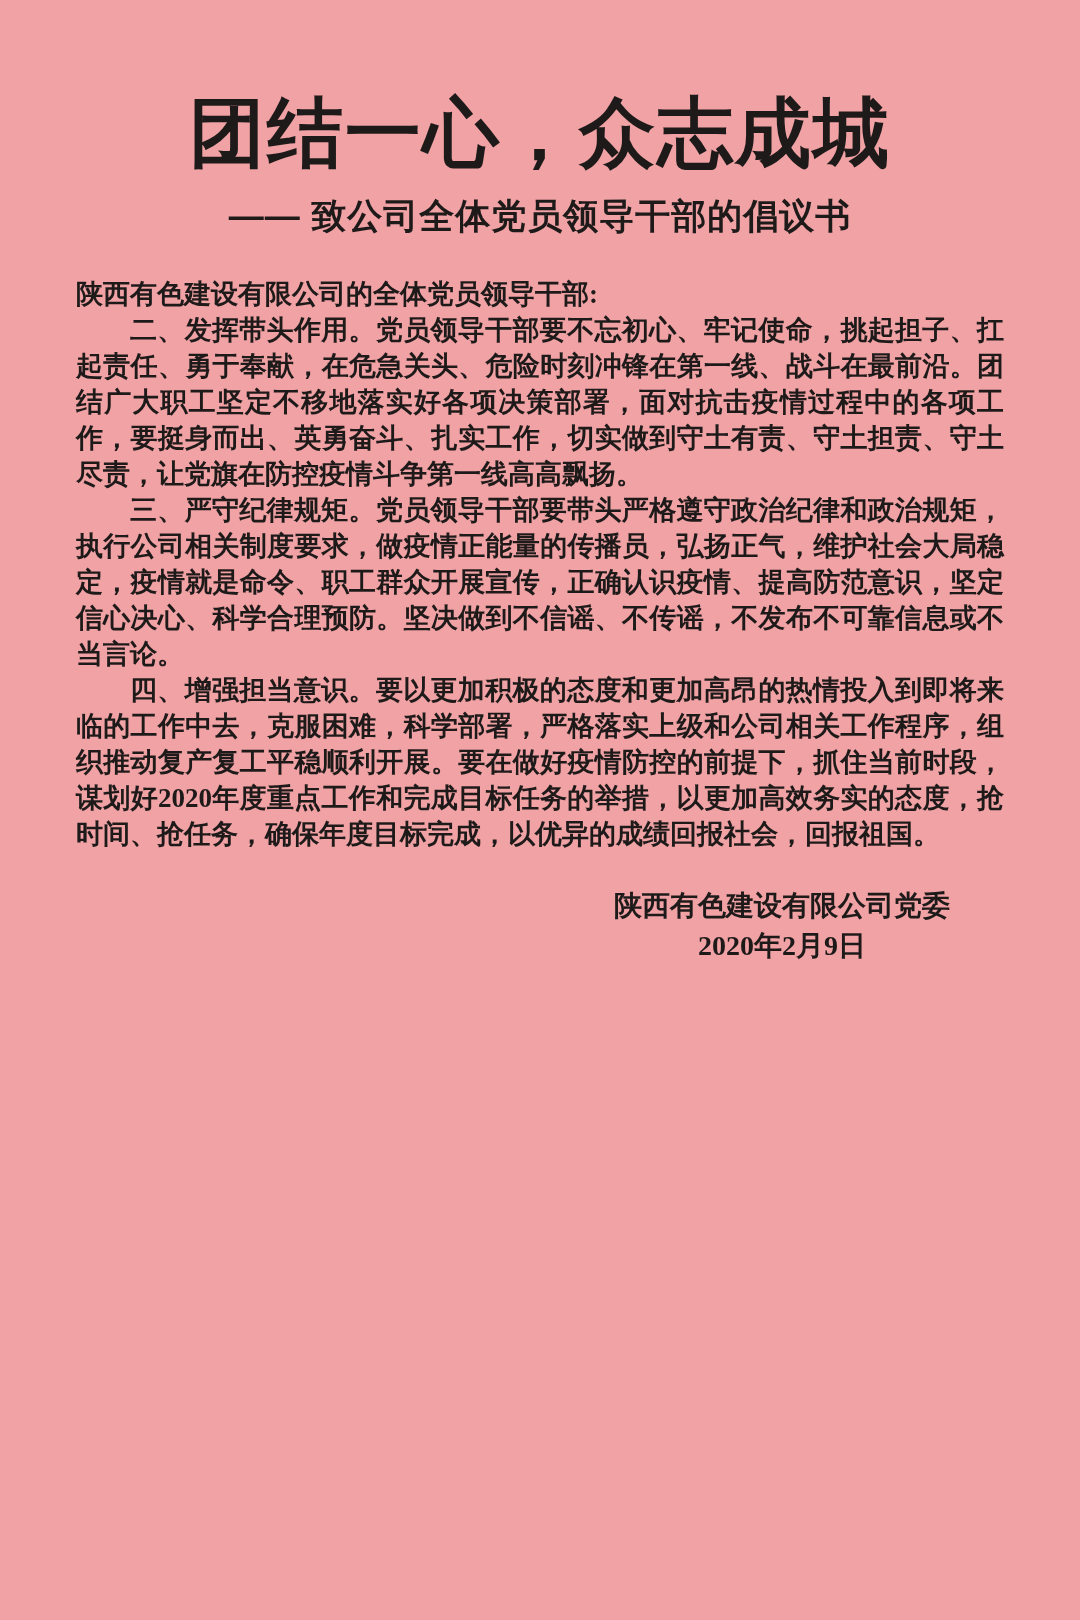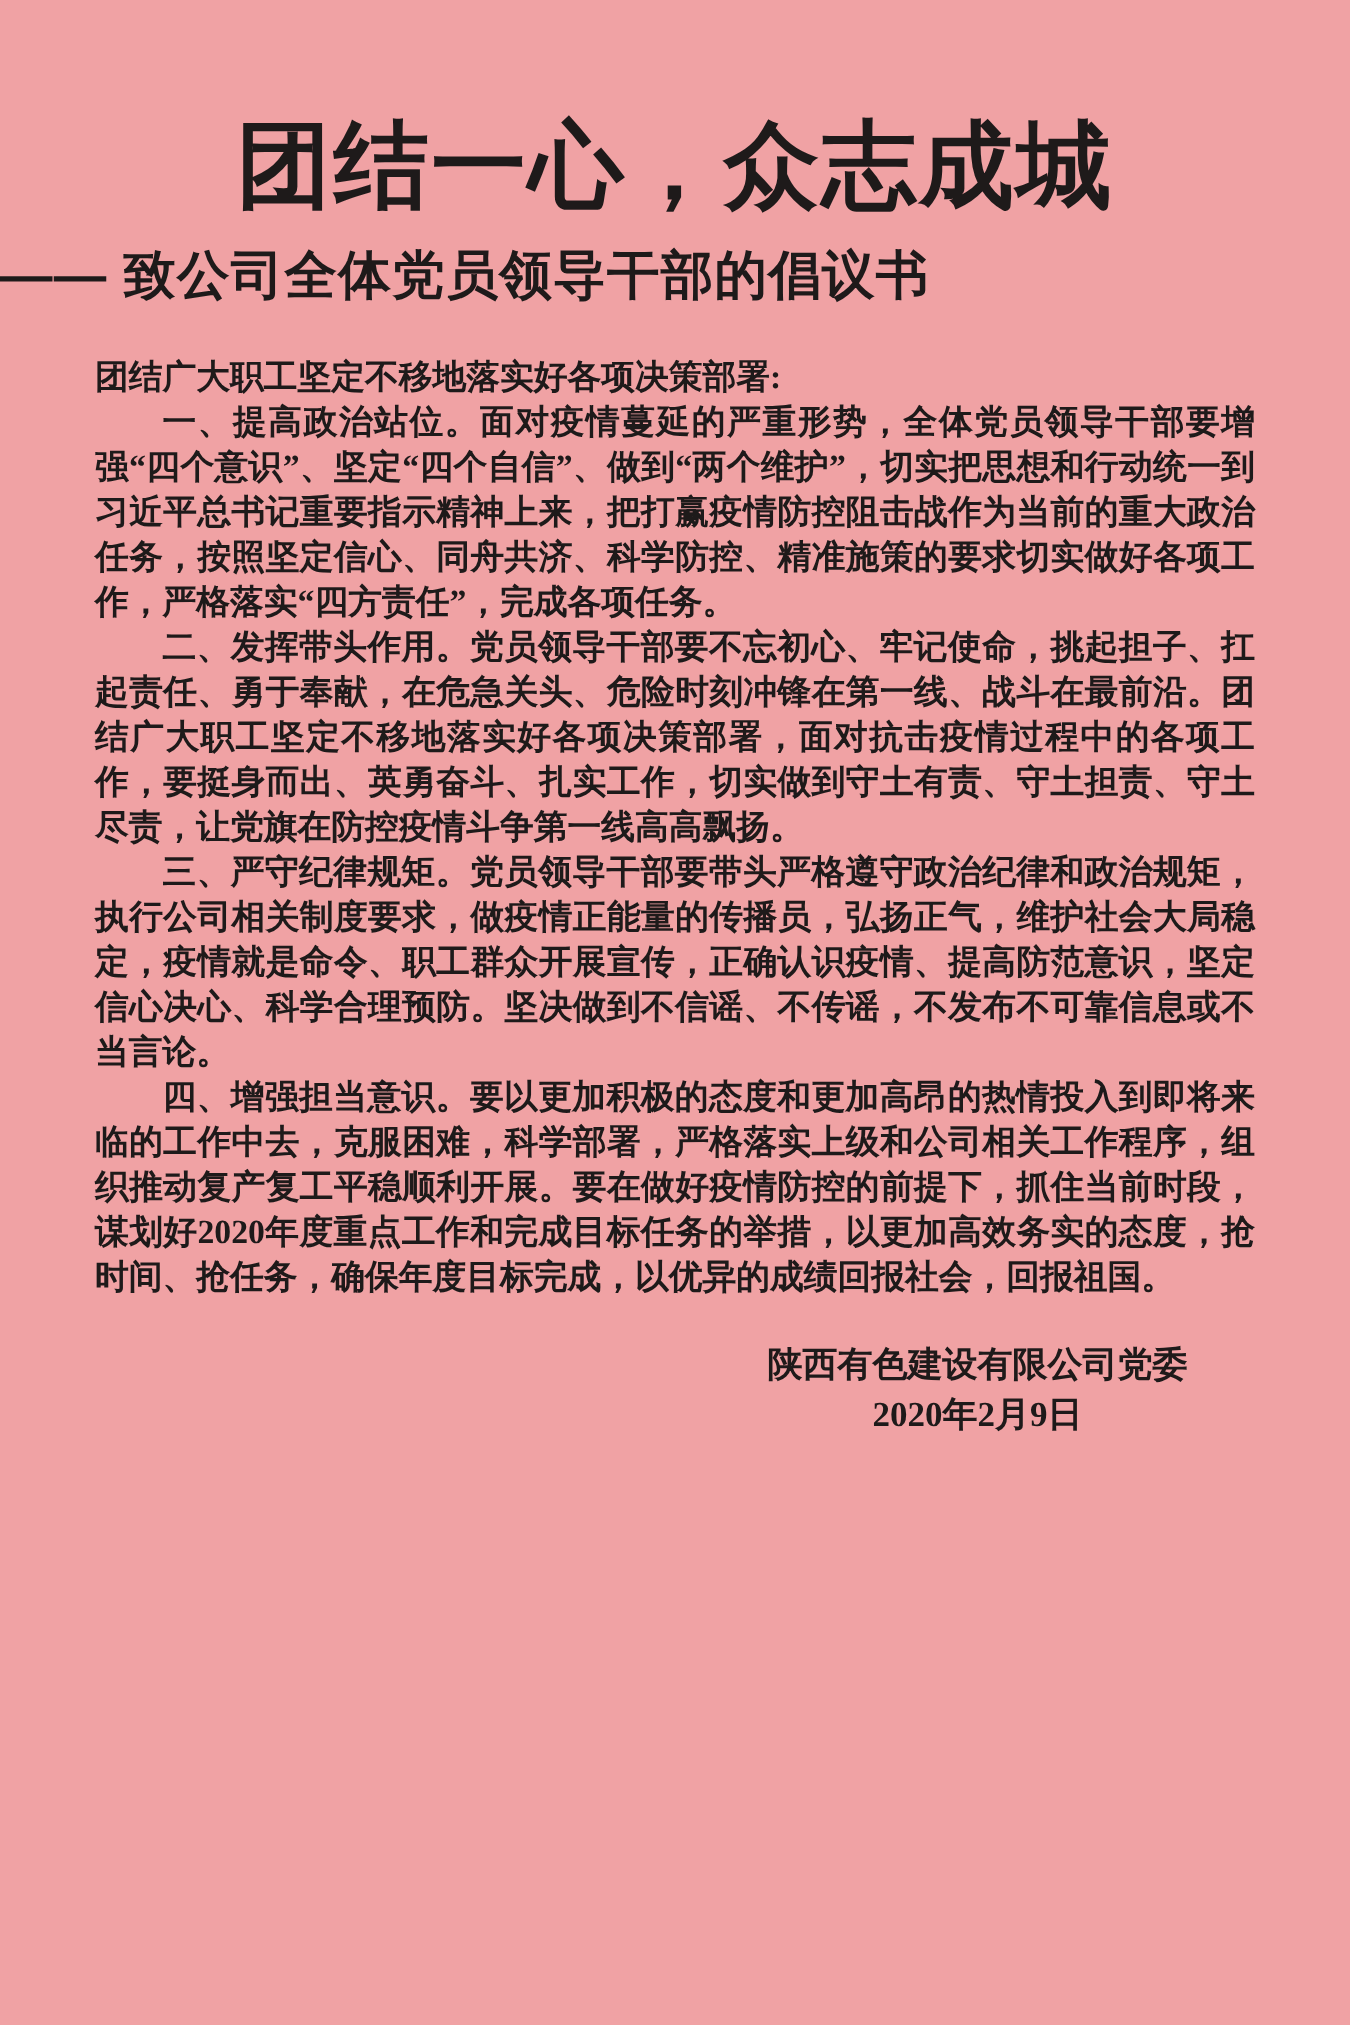--- a/index.html
+++ b/index.html
@@ -23,24 +23,24 @@
     margin: 11px;
     text-align: center;
     font-family: "Liberation Sans", "DejaVu Sans", sans-serif;
     font-weight: 900;
     font-size: 76px;
     line-height: 1.0;
     letter-spacing: 2px;
   }
   .doc-subtitle {
     margin: 26px 0 0 0;
-    text-align: left;
+    text-align: center;
     font-family: "Liberation Sans", "DejaVu Sans", sans-serif;
     font-weight: 900;
-    font-size: 42px;
+    font-size: 35px;
     line-height: 1.1;
     letter-spacing: 1px;
   }
   .doc-body {
     width: 928px;
     margin: 40px auto 0 auto;
     font-size: 27px;
     line-height: 36px;
     font-weight: 700;
     text-align: justify;
@@ -67,22 +67,21 @@
 </head>
 <body style="background: rgb(240, 162, 164); color: rgb(30, 26, 26);">
 
 <div class="page">
 
   <h1 class="doc-title">团结一心，众志成城</h1>
 
   <h2 class="doc-subtitle">—— 致公司全体党员领导干部的倡议书</h2>
 
   <div class="doc-body">
-    <p class="salutation">团结广大职工坚定不移地落实好各项决策部署:</p>
-    <p class="para">一、提高政治站位。面对疫情蔓延的严重形势，全体党员领导干部要增强“四个意识”、坚定“四个自信”、做到“两个维护”，切实把思想和行动统一到习近平总书记重要指示精神上来，把打赢疫情防控阻击战作为当前的重大政治任务，按照坚定信心、同舟共济、科学防控、精准施策的要求切实做好各项工作，严格落实“四方责任”，完成各项任务。</p>
+    <p class="salutation">陕西有色建设有限公司的全体党员领导干部:</p>
     <p class="para">二、发挥带头作用。党员领导干部要不忘初心、牢记使命，挑起担子、扛起责任、勇于奉献，在危急关头、危险时刻冲锋在第一线、战斗在最前沿。团结广大职工坚定不移地落实好各项决策部署，面对抗击疫情过程中的各项工作，要挺身而出、英勇奋斗、扎实工作，切实做到守土有责、守土担责、守土尽责，让党旗在防控疫情斗争第一线高高飘扬。</p>
     <p class="para">三、严守纪律规矩。党员领导干部要带头严格遵守政治纪律和政治规矩，执行公司相关制度要求，做疫情正能量的传播员，弘扬正气，维护社会大局稳定，疫情就是命令、职工群众开展宣传，正确认识疫情、提高防范意识，坚定信心决心、科学合理预防。坚决做到不信谣、不传谣，不发布不可靠信息或不当言论。</p>
     <p class="para">四、增强担当意识。要以更加积极的态度和更加高昂的热情投入到即将来临的工作中去，克服困难，科学部署，严格落实上级和公司相关工作程序，组织推动复产复工平稳顺利开展。要在做好疫情防控的前提下，抓住当前时段，谋划好2020年度重点工作和完成目标任务的举措，以更加高效务实的态度，抢时间、抢任务，确保年度目标完成，以优异的成绩回报社会，回报祖国。</p>
   </div>
 
   <div class="signature-block">
     <div>陕西有色建设有限公司党委</div>
     <div>2020年2月9日</div>
   </div>
 

